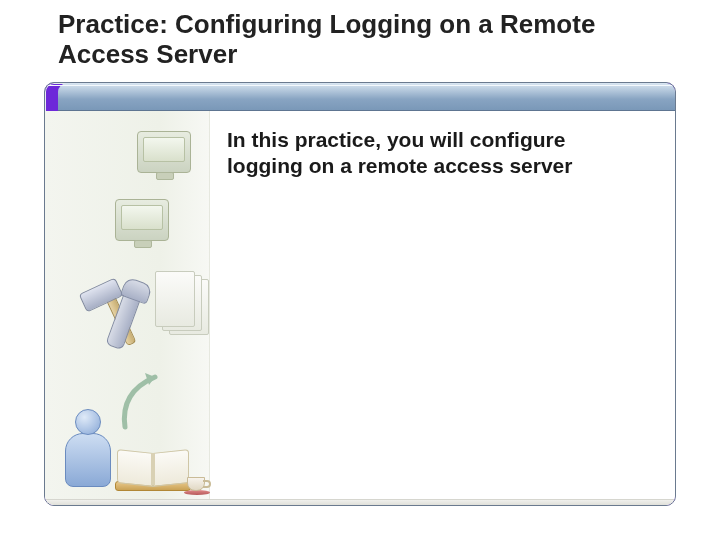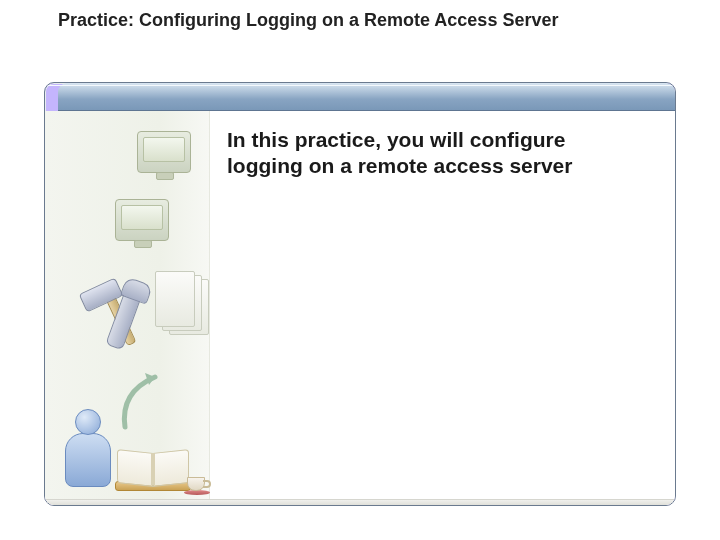--- a/index.html
+++ b/index.html
@@ -14,34 +14,34 @@
   .slide {
     width: 720px;
     height: 540px;
     position: relative;
   }
   .title {
     position: absolute;
     top: 10px;
     left: 58px;
     width: 600px;
-    font-size: 18px;
+    font-size: 26px;
     font-weight: bold;
     color: #222;
     line-height: 1.15;
   }
   .panel {
     position: absolute;
     top: 82px;
     left: 44px;
     width: 632px;
     height: 424px;
     border: 1px solid #6a7a8f;
     border-radius: 10px;
-    background: #c4b5fd;
+    background: #6d28d9;
     overflow: hidden;
     box-shadow: inset 0 0 0 1px #e8ecef;
     padding-left: 13px;
   }
   .panel-header {
     height: 28px;
     background: linear-gradient(#d9e6f2, #88a4c2 60%, #7a98b8);
     border-bottom: 1px solid #5e7591;
     border-radius: 9px 9px 0 0;
   }

